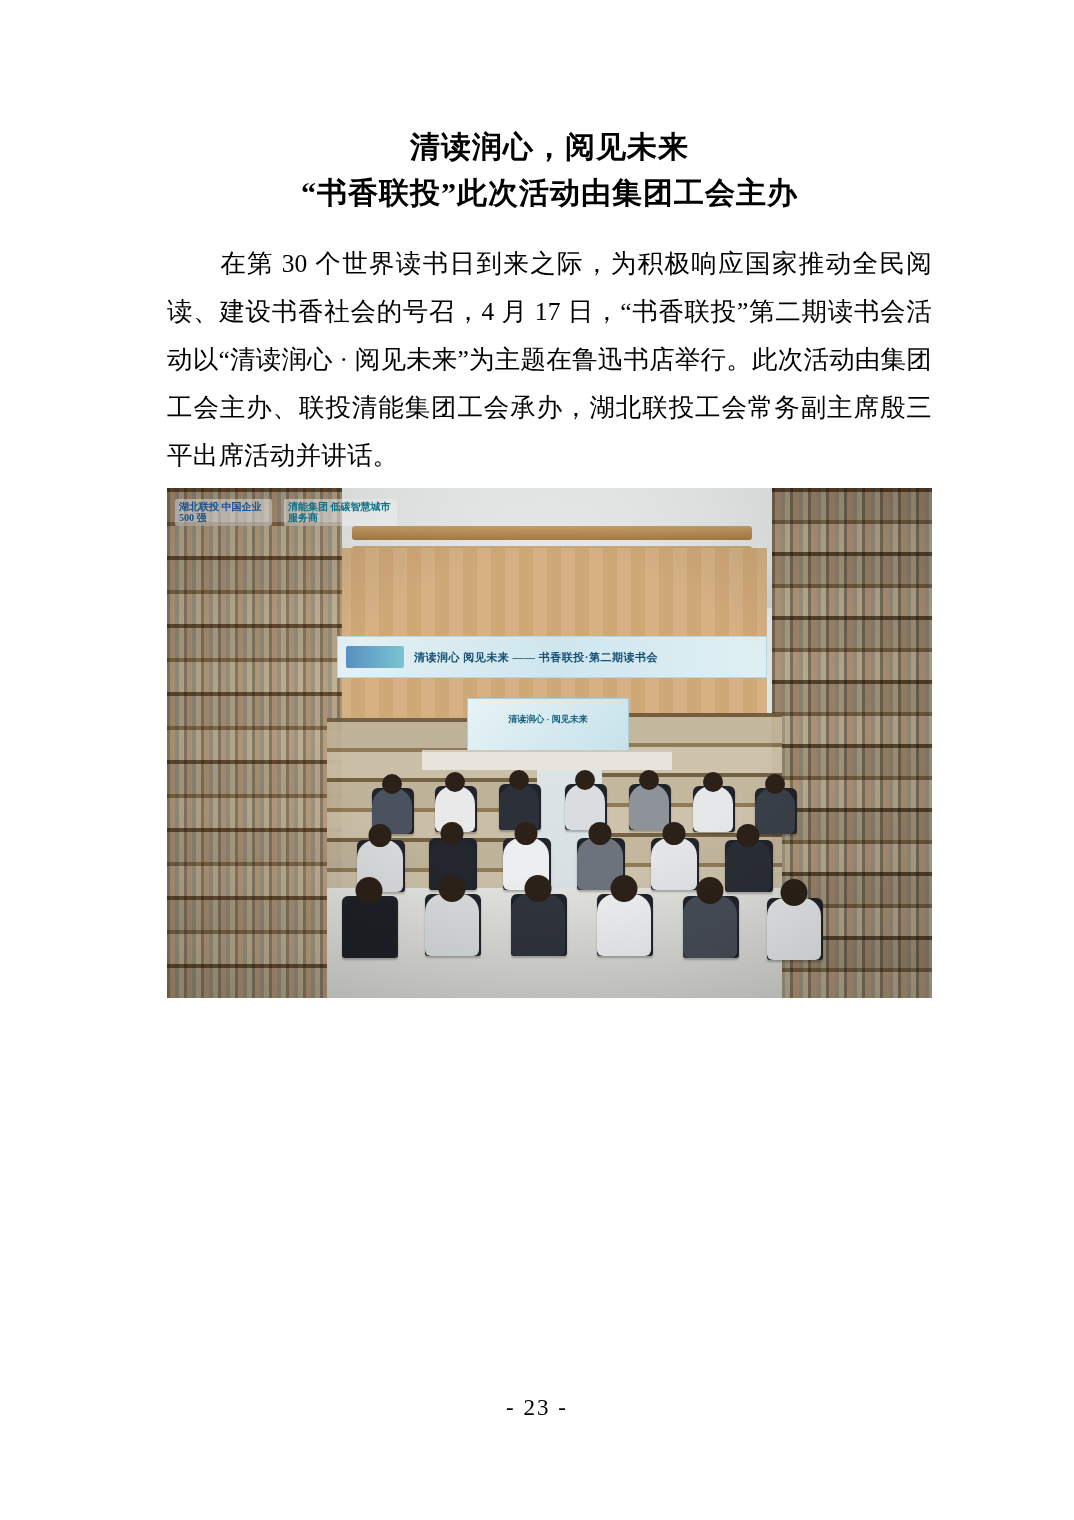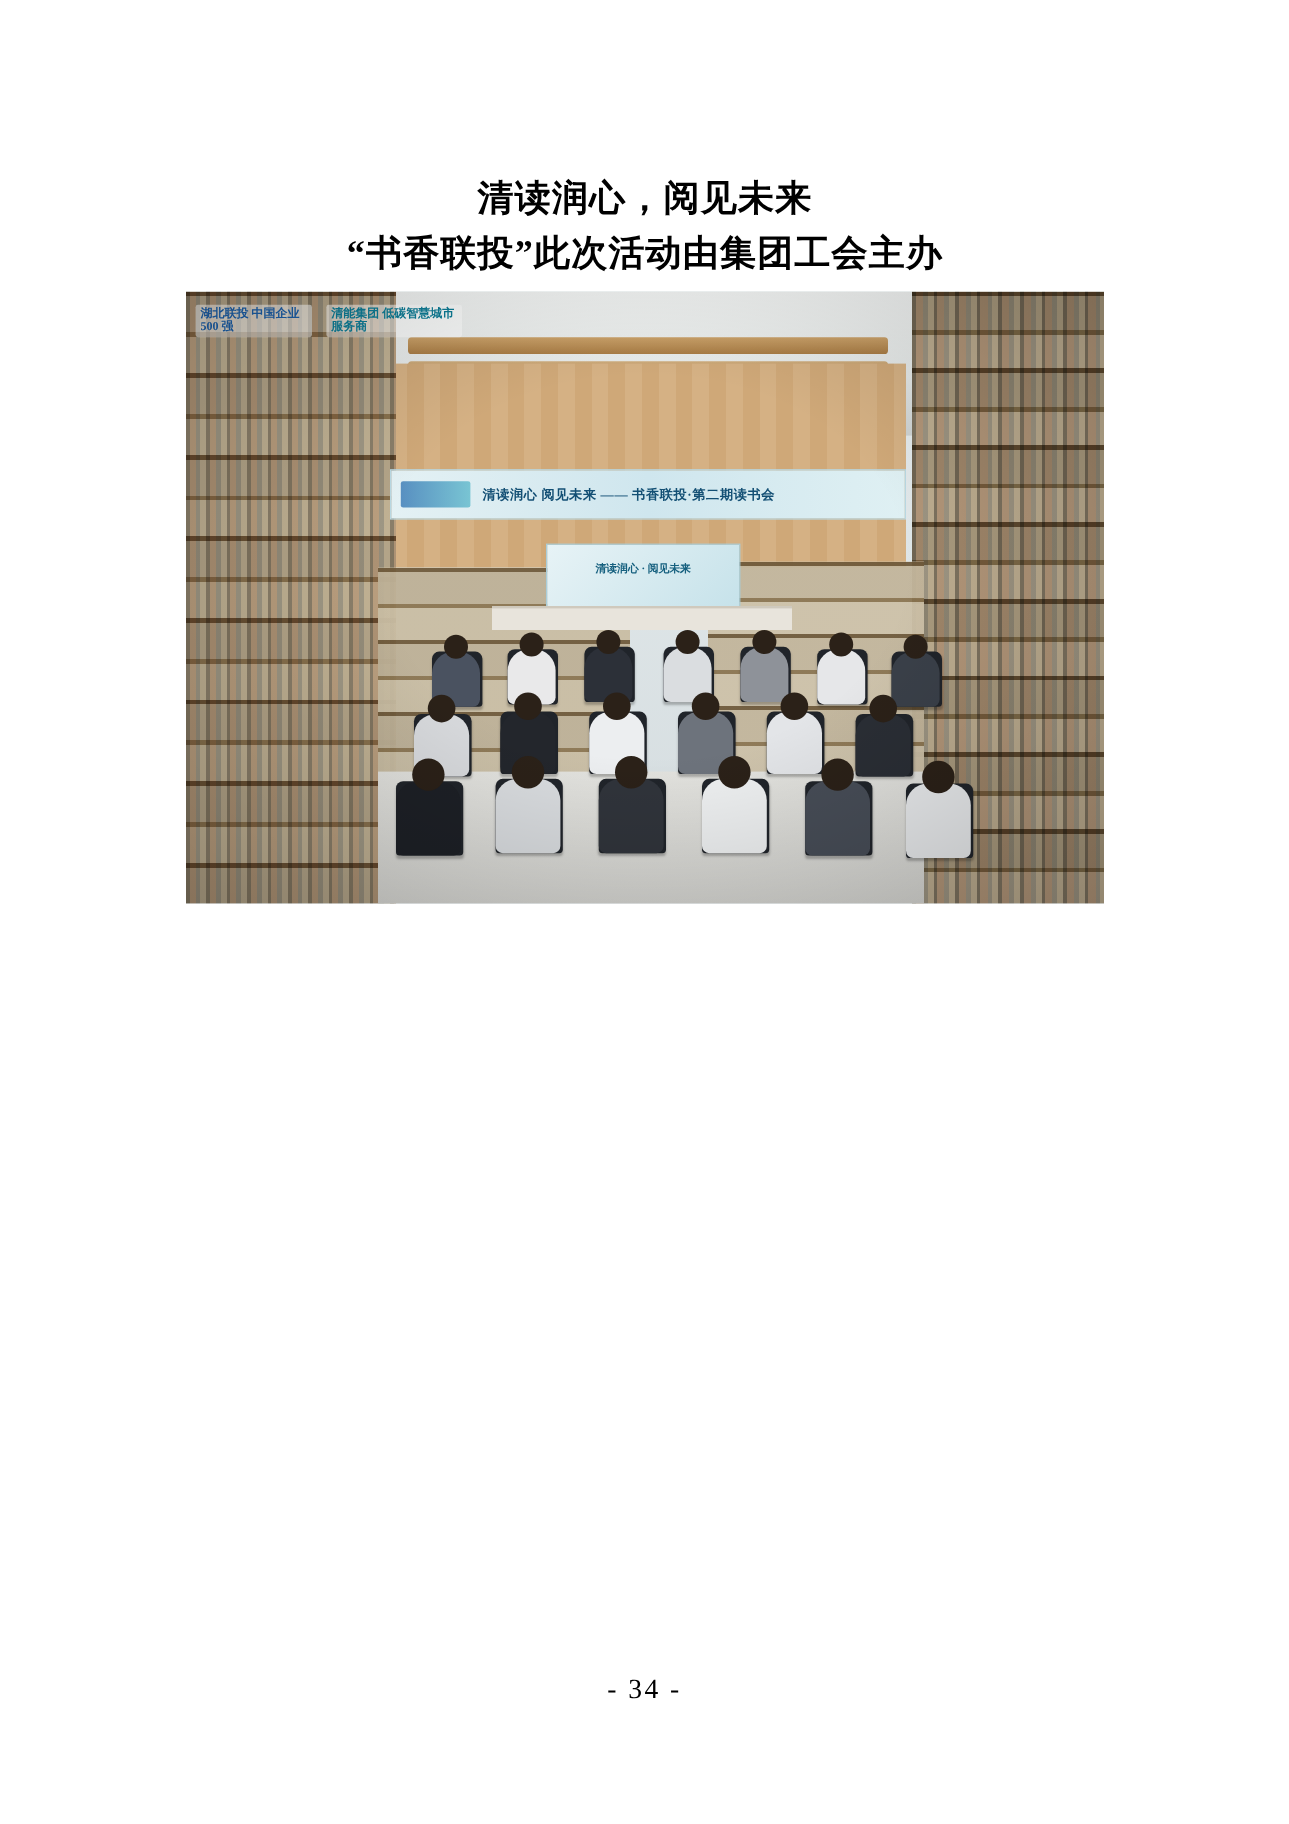--- a/index.html
+++ b/index.html
@@ -17,24 +17,23 @@
   }
   .page {
     position: relative;
     width: 1074px;
     height: 1520px;
     box-sizing: border-box;
     padding: 0;
   }
   .content {
     position: absolute;
-    left: 155px;
+    left: 167px;
     top: 0;
     width: 765px;
-    margin-top: 19px;
   }
   .title-block {
     margin-top: 124px;
     text-align: center;
   }
   .title-line {
     font-family: "Liberation Serif", "DejaVu Serif", serif;
     font-weight: bold;
     font-size: 30px;
     line-height: 46px;
@@ -256,20 +255,21 @@
 
 <div class="page">
 
   <div class="content">
 
     <div class="title-block">
       <div class="title-line">清读润心，阅见未来</div>
       <div class="title-line">“书香联投”此次活动由集团工会主办</div>
     </div>
 
+    <p class="body-para para-first"><span class="indent"></span><span>在第 30 个世界读书日到来之际，为积极响应国家推动全民阅读、建设书香社会的号召，4 月 17 日，“书香联投”第二期读书会活动以“清读润心 · 阅见未来”为主题在鲁迅书店举行。此次活动由集团工会主办、联投清能集团工会承办，湖北联投工会常务副主席殷三平出席活动并讲话。</span></p>
 
     <div class="figure">
       <div class="photo">
         <div class="ceiling">
           <div class="ceiling-slat"></div>
           <div class="ceiling-slat s2"></div>
         </div>
         <div class="wood-wall"></div>
         <div class="shelf-left"></div>
         <div class="shelf-right"></div>
@@ -393,15 +393,15 @@
 低碳智慧城市服务商</div>
         </div>
 
         <div class="vignette"></div>
       </div>
     </div>
 
 
   </div>
 
-  <div class="footer">- 34 -</div>
+  <div class="footer">- 23 -</div>
 
 </div>
 
 </body></html>

